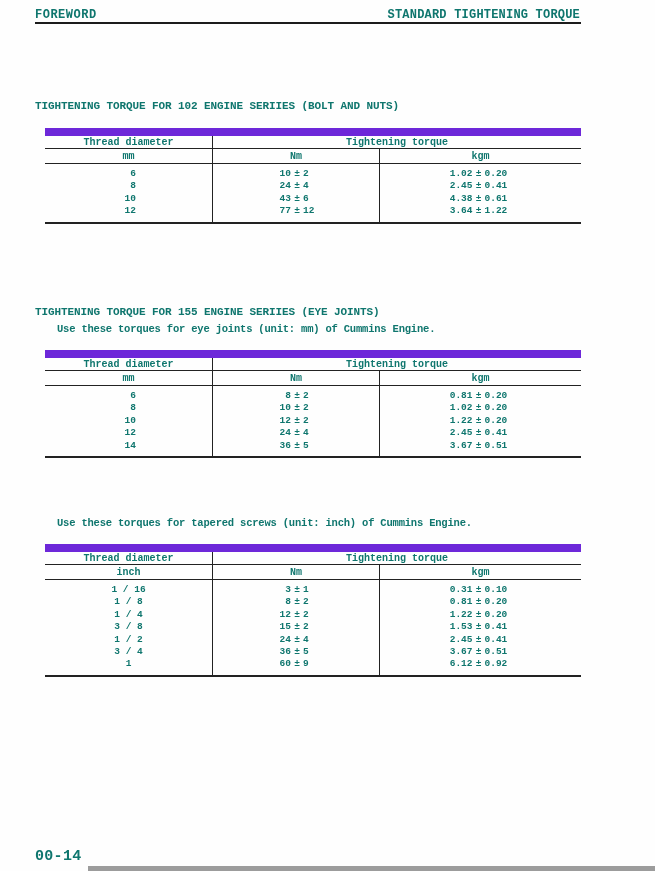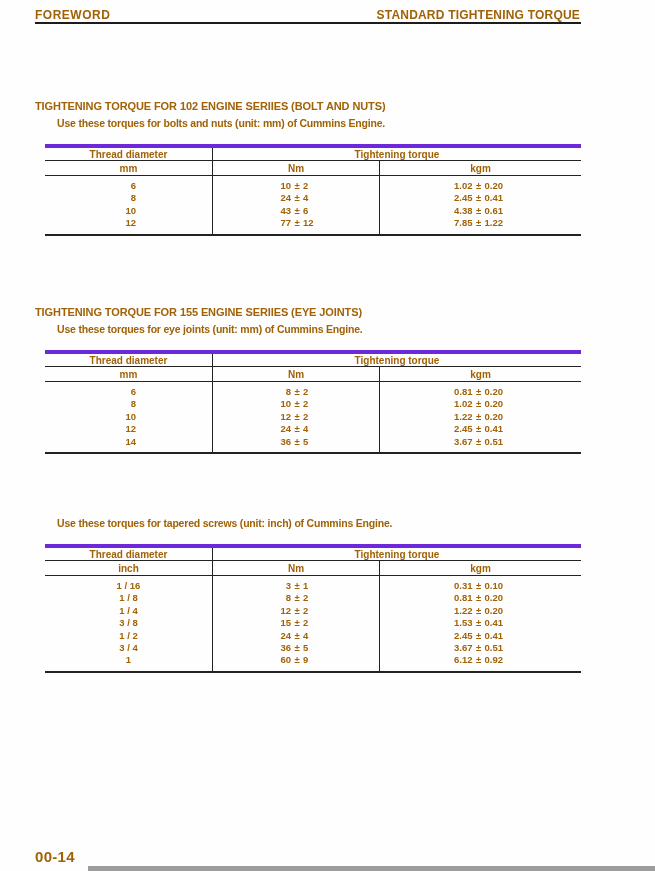--- a/index.html
+++ b/index.html
@@ -1,30 +1,30 @@
 <!DOCTYPE html>
 <html><head>
 <meta charset="utf-8">
 <style>
   html, body { margin:0; padding:0; background:#ffffff; }
   .page {
     position:relative; width:655px; height:871px; background:#fefefe;
-    font-family:Liberation Sans, sans-serif; color:#a16207; overflow:hidden;
+    font-family:Liberation Mono, monospace; color:#0f766e; overflow:hidden;
   }
   
   .hdr-left  { position:absolute; left:35px; top:8px;  font-size:12px; font-weight:bold; letter-spacing:0.5px; }
   .hdr-right { position:absolute; right:75px; top:8px; font-size:12px; font-weight:bold; letter-spacing:0.2px; }
   .hdr-rule  { position:absolute; left:35px; top:22px; width:546px; height:2px; background:#1c1c1c; }
   
   .section { position:absolute; left:0; width:636px; }
   #sec1 { top:100px; } #sec2 { top:306px; } #sec3 { top:513px; }
   .sec-title { margin:0 0 0 35px; font-size:11px; font-weight:bold; letter-spacing:-0.1px; line-height:13px; white-space:nowrap; }
   .sec-sub   { margin:4px 0 0 57px; font-size:10.5px; font-weight:bold; letter-spacing:-0.2px; line-height:12px; white-space:nowrap; }
   
-  .tbl { margin:15px 0 0 45px; width:536px; border-top:4px solid #6d28d9; border-bottom:2px solid #222; }
+  .tbl { margin:15px 0 0 45px; width:536px; border-top:8px solid #6d28d9; border-bottom:2px solid #222; }
   .tr   { display:flex; }
   .hrow1 { height:12px; border-bottom:1.5px solid #222; }
   .hrow2 { height:14px; border-bottom:1.5px solid #222; }
   .cell { display:flex; align-items:center; justify-content:center; font-size:10px; font-weight:bold; }
   .c1 { width:167px; } .c2 { width:166px; } .c3 { flex:1;text-align:right; } .cmerge { flex:1; }
   .vr { border-right:1.2px solid #222; }
   .tbody { display:flex; }
   .bcol  { padding:4px 0 4px; }
   .bcol1 { width:167px; border-right:1.2px solid #222; }
   .bcol2 { width:166px; border-right:1.2px solid #222; }
@@ -46,21 +46,20 @@
 <body>
 
 <div class="page">
 
   <div class="hdr-left">FOREWORD</div>
   <div class="hdr-right">STANDARD TIGHTENING TORQUE</div>
   <div class="hdr-rule"></div>
 
   <section class="section" id="sec1">
     <h2 class="sec-title">TIGHTENING TORQUE FOR 102 ENGINE SERIIES (BOLT AND NUTS)</h2>
-    <p class="sec-sub">Use these torques for bolts and nuts (unit: mm) of Cummins Engine.</p>
     <div class="tbl">
       <div class="tr hrow1">
         <div class="cell c1 vr">Thread diameter</div>
         <div class="cell cmerge">Tightening torque</div>
       </div>
       <div class="tr hrow2">
         <div class="cell c1 vr">mm</div>
         <div class="cell c2 vr">Nm</div>
         <div class="cell c3">kgm</div>
       </div>
@@ -111,21 +110,21 @@
               <span class="tnum">2.45</span>
               <span class="tpm">±</span>
               <span class="ttol">0.41</span>
             </div>
           <div class="brow">
               <span class="tnum">4.38</span>
               <span class="tpm">±</span>
               <span class="ttol">0.61</span>
             </div>
           <div class="brow">
-              <span class="tnum">7.85</span>
+              <span class="tnum">3.64</span>
               <span class="tpm">±</span>
               <span class="ttol">1.22</span>
             </div>
         </div>
       </div>
     </div>
   </section>
 
   <section class="section" id="sec2">
     <h2 class="sec-title">TIGHTENING TORQUE FOR 155 ENGINE SERIIES (EYE JOINTS)</h2>

